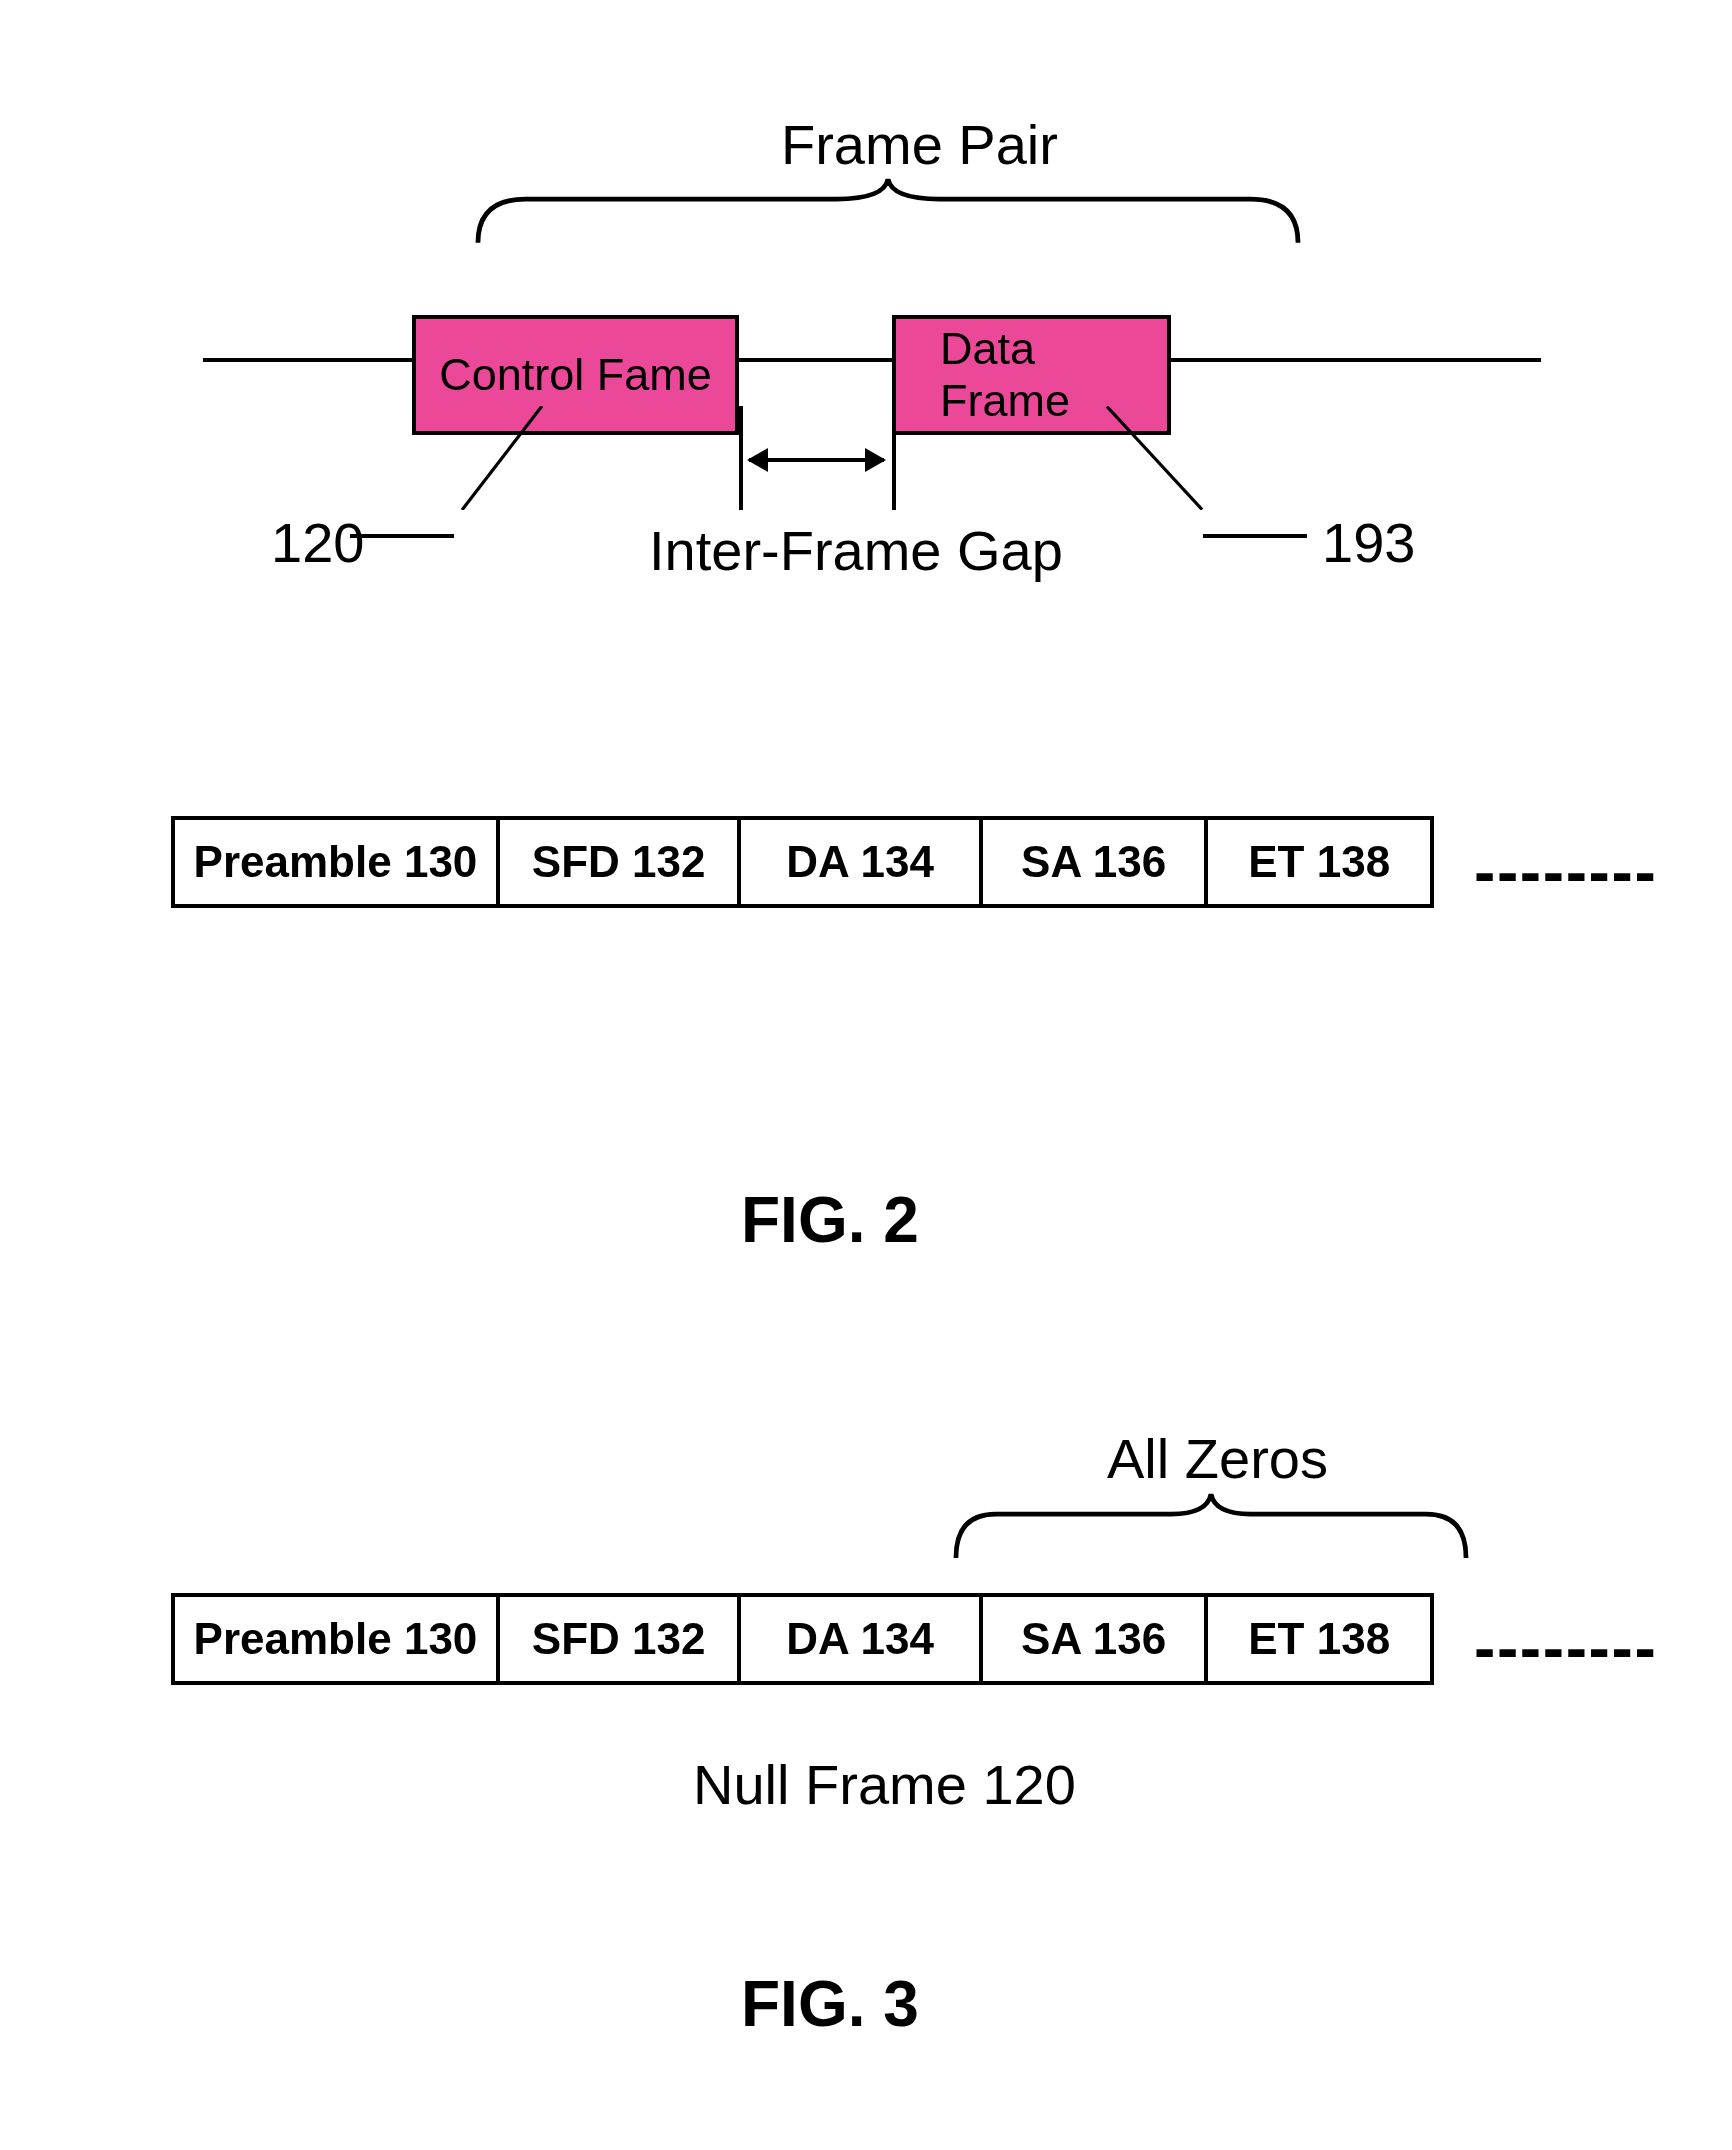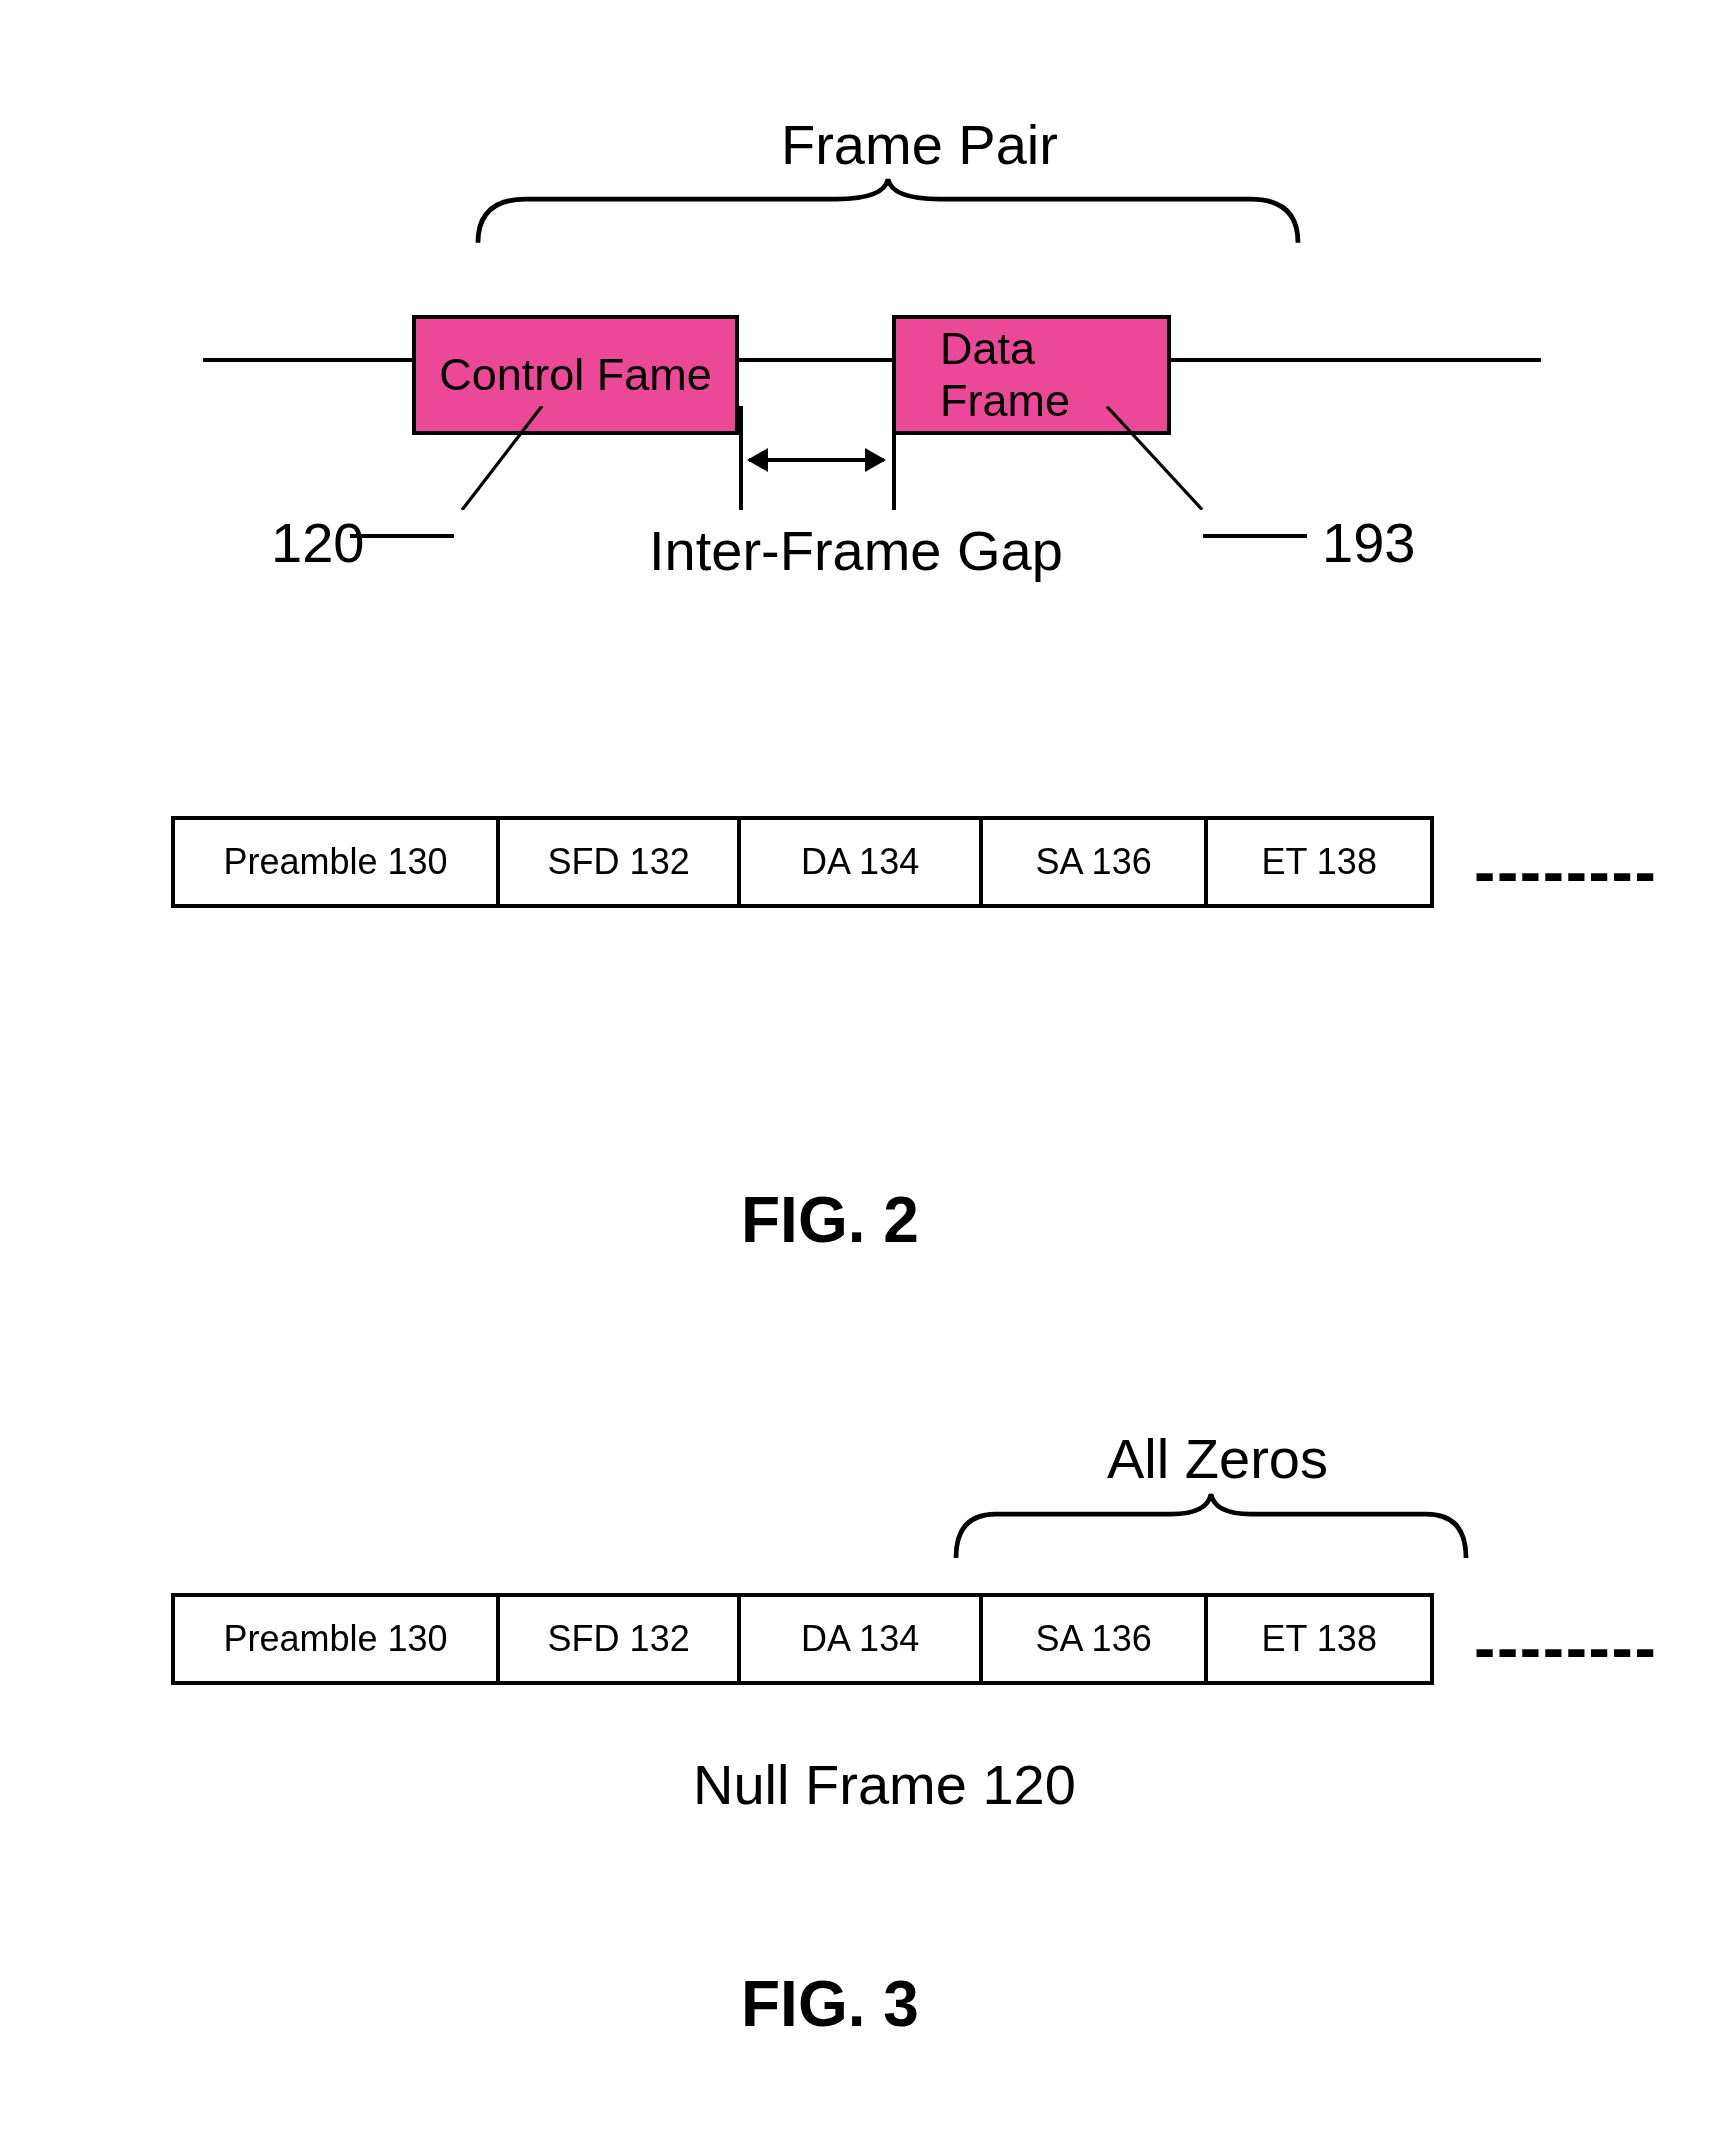--- a/index.html
+++ b/index.html
@@ -37,21 +37,22 @@
     display: flex;
     border: 4px solid #000;
     height: 92px;
     box-sizing: border-box;
   }
   .field {
     border-right: 4px solid #000;
     display: flex;
     align-items: center;
     justify-content: center;
-    font-size: 36px;
+    font-size: 44px;
+    font-weight: bold;
   }
   .field:last-child { border-right: none; }
 
   
   .hline { border-top: 4px solid #000; height: 0; }
   .vline { border-left: 4px solid #000; width: 0; }
 
   
   .dots { font-size: 64px; letter-spacing: 1.6px; font-weight: bold; }
 

